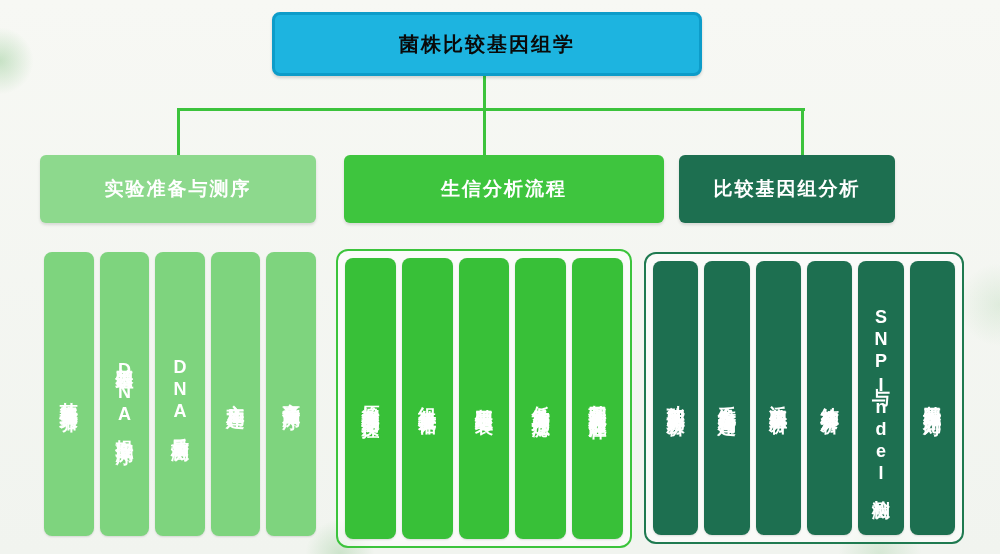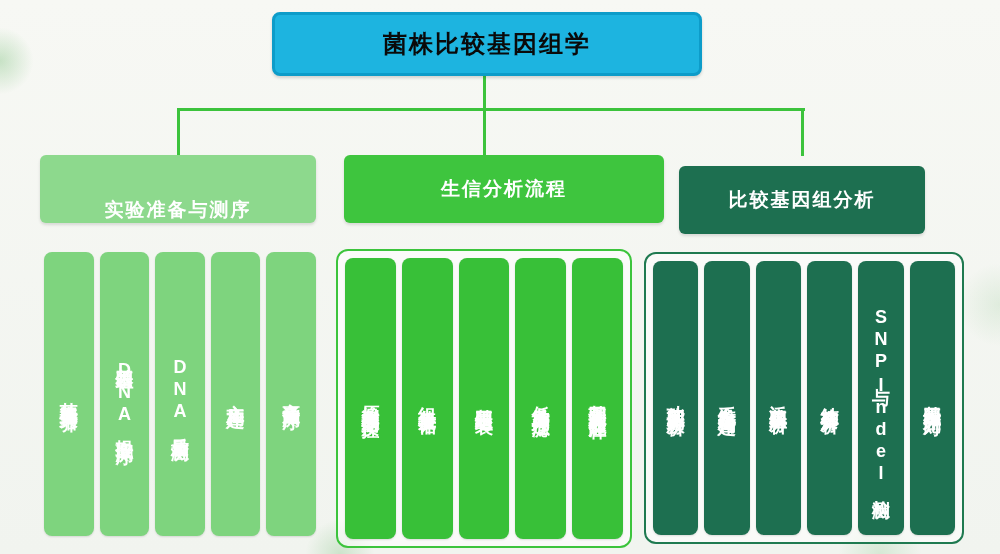--- a/index.html
+++ b/index.html
@@ -15,31 +15,31 @@
   .line{position:absolute;background:#3cc33c;}
   .line.v{width:3px;}
   .line.h{height:3px;}
 
   .title-box{
     position:absolute;left:272px;top:12px;width:424px;height:58px;
     background:#1db4e0;border:3px solid #0d9cc9;border-radius:8px;
     display:flex;align-items:center;justify-content:center;
     box-shadow:0 2px 3px rgba(0,0,0,0.15);
   }
-  .title-box span{font-size:24px;font-weight:bold;color:#0a0a0a;letter-spacing:2px;}
+  .title-box span{font-size:20px;font-weight:bold;color:#0a0a0a;letter-spacing:2px;}
 
   .branch{
     position:absolute;top:155px;height:68px;border-radius:6px;
     display:flex;align-items:center;justify-content:center;
     box-shadow:0 2px 3px rgba(0,0,0,0.12);
   }
   .branch span{font-size:19px;font-weight:bold;color:#ffffff;letter-spacing:2px;}
-  .branch.b1{left:40px;width:276px;background:#8dd98d;align-items:flex-end;}
+  .branch.b1{left:40px;width:276px;background:#8dd98d;}
   .branch.b2{left:344px;width:320px;background:#3ec53e;}
-  .branch.b3{left:679px;width:246px;background:#1d6f50;margin-top:11px;}
+  .branch.b3{left:679px;width:216px;background:#1d6f50;}
 
   .group{position:absolute;display:flex;gap:6px;box-sizing:border-box;}
   .group.g1{left:44px;top:252px;width:272px;height:284px;}
   .group.g2{left:336px;top:249px;width:296px;height:299px;border:2px solid #3cc43c;border-radius:12px;padding:7px;background:rgba(255,255,255,0.55);}
   .group.g3{left:644px;top:252px;width:320px;height:292px;border:2px solid #1f7a50;border-radius:12px;padding:7px;background:rgba(255,255,255,0.55);}
 
   .col{
     flex:1;border-radius:8px;display:flex;align-items:center;justify-content:center;
     box-shadow:0 1px 2px rgba(0,0,0,0.12);
   }

